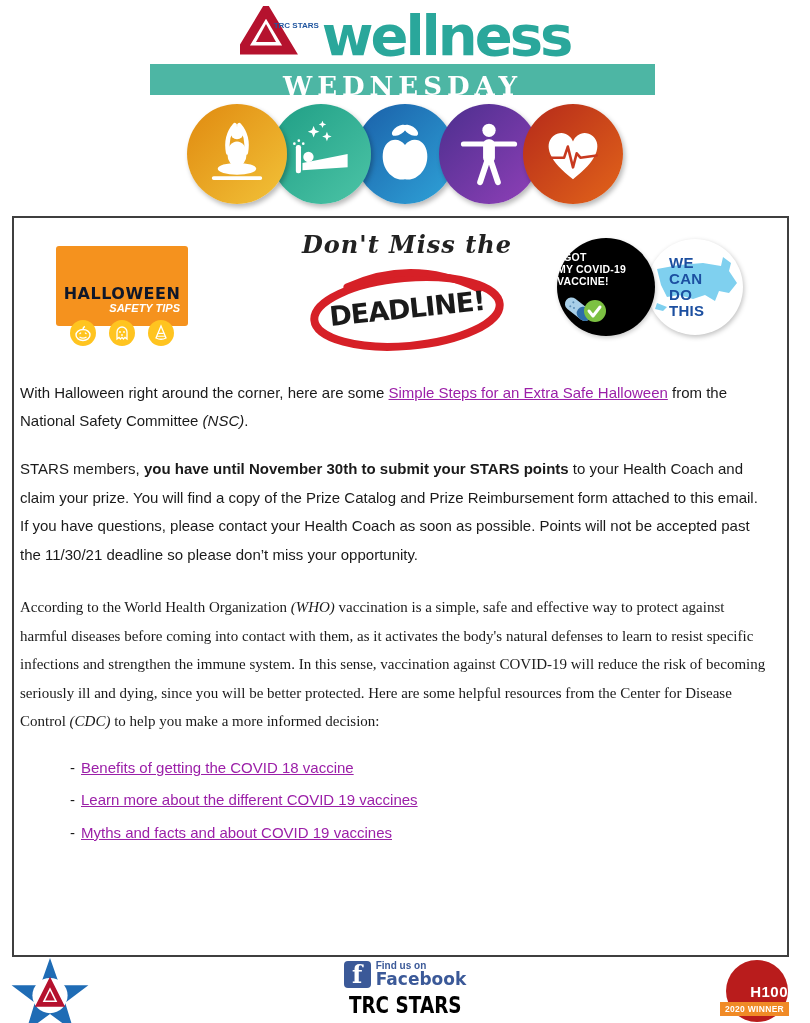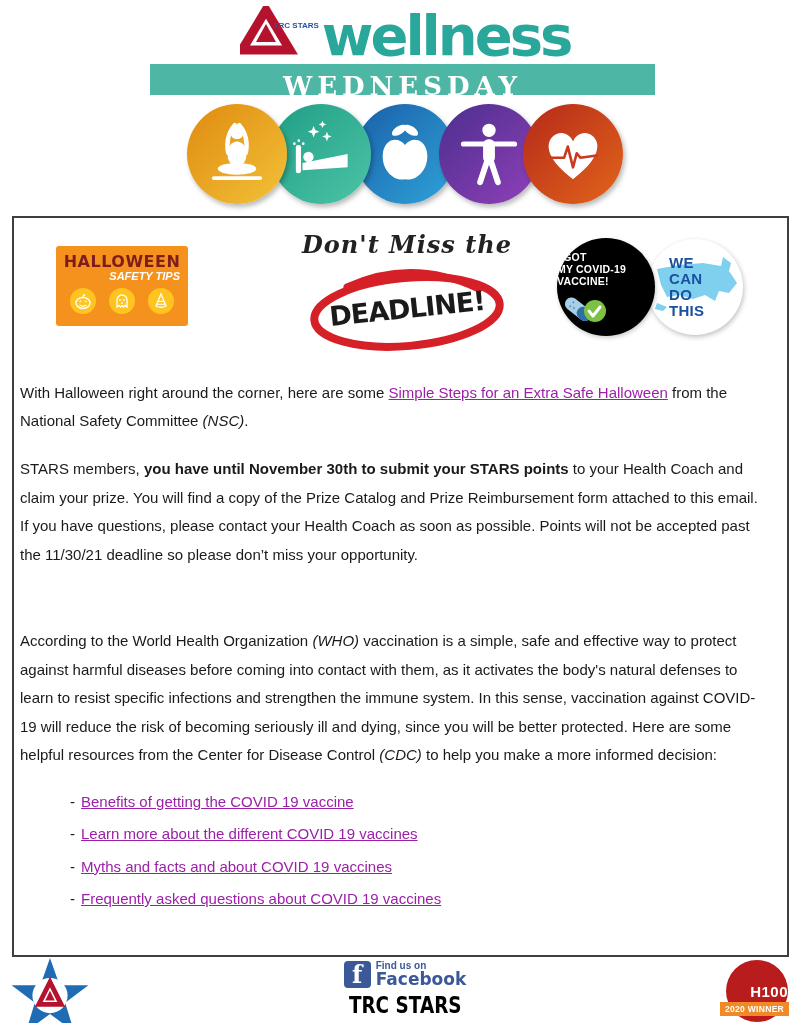--- a/index.html
+++ b/index.html
@@ -27,22 +27,22 @@
   .wc:nth-child(3){ background:linear-gradient(135deg,#1a5fa8,#2fa3d8); z-index:3; }
   .wc:nth-child(4){ background:linear-gradient(135deg,#4c2f8e,#9040b8); z-index:4; }
   .wc:nth-child(5){ background:linear-gradient(135deg,#b52a1a,#e2641a); z-index:5; }
   .wc svg { width:74px; height:74px; }
 
   
   .main-box { width:777px; height:741px; margin:10px 0 0 12px; border:2px solid #3f3f3f; background:#fff; }
   .gfx-row { height:135px; display:flex; align-items:center; position:relative; }
 
   .halloween { width:132px; height:80px; background:#f5921e; border-radius:3px; margin-left:42px; padding-top:7px; }
-  .halloween .h-title { color:#7f1d1d; font-weight:bold; font-size:16px; letter-spacing:.5px; text-align:center;
-    font-family:"DejaVu Sans", sans-serif; line-height:17px; }
+  .halloween .h-title { color:#0f172a; font-weight:bold; font-size:16px; letter-spacing:.5px; text-align:center;
+    font-family:"DejaVu Sans", sans-serif; line-height:17px;margin-top:32px; }
   .halloween .h-sub { color:#fff; font-weight:bold; font-style:italic; font-size:11px; text-align:right; padding-right:8px; line-height:13px; }
   .h-icons { display:flex; justify-content:space-around; padding:5px 8px 0; }
   .h-ic { width:26px; height:26px; border-radius:50%; background:#ffc420; display:flex; align-items:center; justify-content:center; }
   .h-ic svg { width:20px; height:20px; }
 
   .deadline { position:absolute; left:288px; top:12px; width:210px; text-align:center; }
   .dl-intro { font-family:"DejaVu Serif", serif; font-style:italic; font-weight:bold; font-size:24px; color:#222; letter-spacing:1px; }
   .dl-oval { position:relative; width:200px; height:86px; margin:6px auto 0; }
   .dl-oval svg { position:absolute; inset:0; width:100%; height:100%; }
   .dl-word { position:absolute; left:0; right:0; top:28px; font-family:"DejaVu Sans", sans-serif; font-weight:bold;
@@ -56,21 +56,21 @@
   .wecan-badge { width:96px; height:96px; border-radius:50%; background:#ffffff; margin-left:-8px; position:relative;
     box-shadow:1px 2px 5px rgba(0,0,0,.25); overflow:hidden; z-index:1; }
   .wecan-badge svg.usmap { position:absolute; left:6px; top:14px; width:86px; height:62px; }
   .wecan-text { position:absolute; left:22px; top:16px; font-family:Liberation Sans, sans-serif; font-weight:bold;
     font-size:15px; line-height:16px; color:#1c4fa0; letter-spacing:.3px; }
 
   
   .copy { padding:0 20px 0 6px; font-size:15px; line-height:28px; }
   .p1 { margin-top:26px; }
   .p2 { margin-top:20px; line-height:28.5px; }
-  .p3 { margin-top:58px; line-height:28.5px; }
+  .p3 { margin-top:24px; line-height:28.5px;font-family:Liberation Serif, serif; }
   .bold { font-weight:bold; }
   .ital { font-style:italic; }
   a.plink, .link-strong { color:#9b1fa8; text-decoration:underline; cursor:pointer; }
   .link-strong { font-weight:normal; }
   .links-list { margin-top:16px; padding-left:50px; }
   .link-row { line-height:32.5px; font-size:15px; }
   .link-row .dash { color:#1a1a1a; margin-right:6px; }
 
   
   .footer { position:relative; height:70px; }
@@ -232,24 +232,23 @@
   </div>
 
   <div class="copy">
     <p class="p1"><span>With Halloween right around the corner, here are some </span><a class="link-strong">Simple Steps for an Extra Safe Halloween</a><span> from the National Safety Committee </span><span class="ital">(NSC)</span><span>.</span></p>
 
     <p class="p2"><span>STARS members, </span><span class="bold">you have until November 30th to submit your STARS points</span><span> to your Health Coach and claim your prize. You will find a copy of the Prize Catalog and Prize Reimbursement form attached to this email. If you have questions, please contact your Health Coach as soon as possible. Points will not be accepted past the 11/30/21 deadline so please don’t miss your opportunity.</span></p>
 
     <p class="p3"><span>According to the World Health Organization </span><span class="ital">(WHO)</span><span> vaccination is a simple, safe and effective way to protect against harmful diseases before coming into contact with them, as it activates the body's natural defenses to learn to resist specific infections and strengthen the immune system. In this sense, vaccination against COVID-19 will reduce the risk of becoming seriously ill and dying, since you will be better protected. Here are some helpful resources from the Center for Disease Control </span><span class="ital">(CDC)</span><span> to help you make a more informed decision:</span></p>
 
     <div class="links-list">
-      <div class="link-row"><span class="dash">-</span><a class="plink">Benefits of getting the COVID 19 vaccine</a></div>
+      <div class="link-row"><span class="dash">-</span><a class="plink">Benefits of getting the COVID 18 vaccine</a></div>
       <div class="link-row"><span class="dash">-</span><a class="plink">Learn more about the different COVID 19 vaccines</a></div>
       <div class="link-row"><span class="dash">-</span><a class="plink">Myths and facts and about COVID 19 vaccines</a></div>
-      <div class="link-row"><span class="dash">-</span><a class="plink">Frequently asked questions about COVID 19 vaccines</a></div>
     </div>
   </div>
 </div>
 
 <div class="footer">
   <div class="star-logo">
     <svg viewBox="0 0 100 100">
       <polygon points="50,0 62,34 98,34 69,56 80,92 50,70 20,92 31,56 2,34 38,34" fill="#1f6cb5"></polygon>
       <circle cx="50" cy="47" r="22" fill="#ffffff"></circle>
       <polygon points="50,30 64,58 36,58" fill="none" stroke="#b5122e" stroke-width="6"></polygon>

